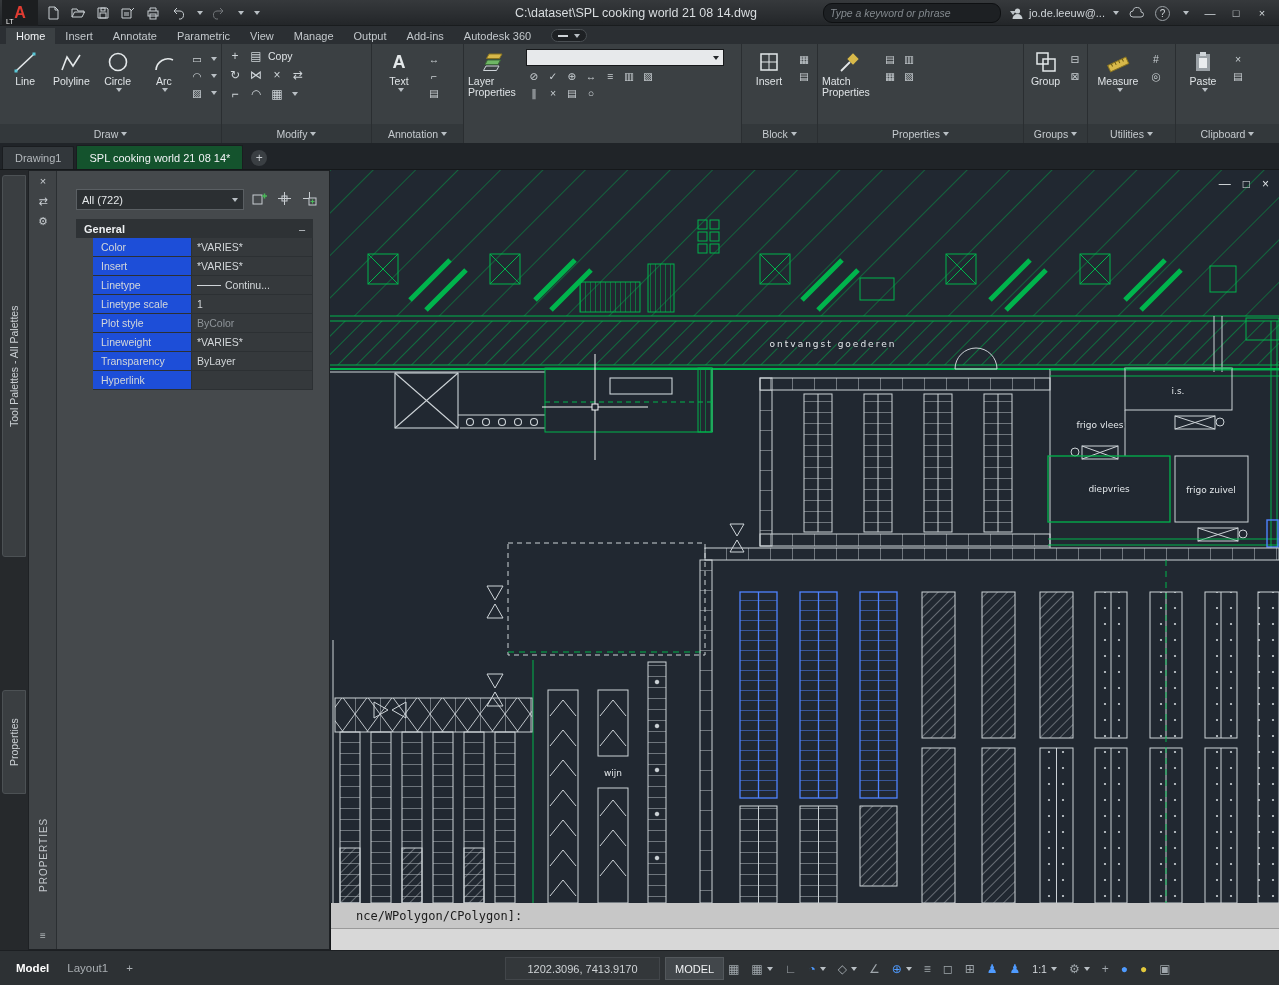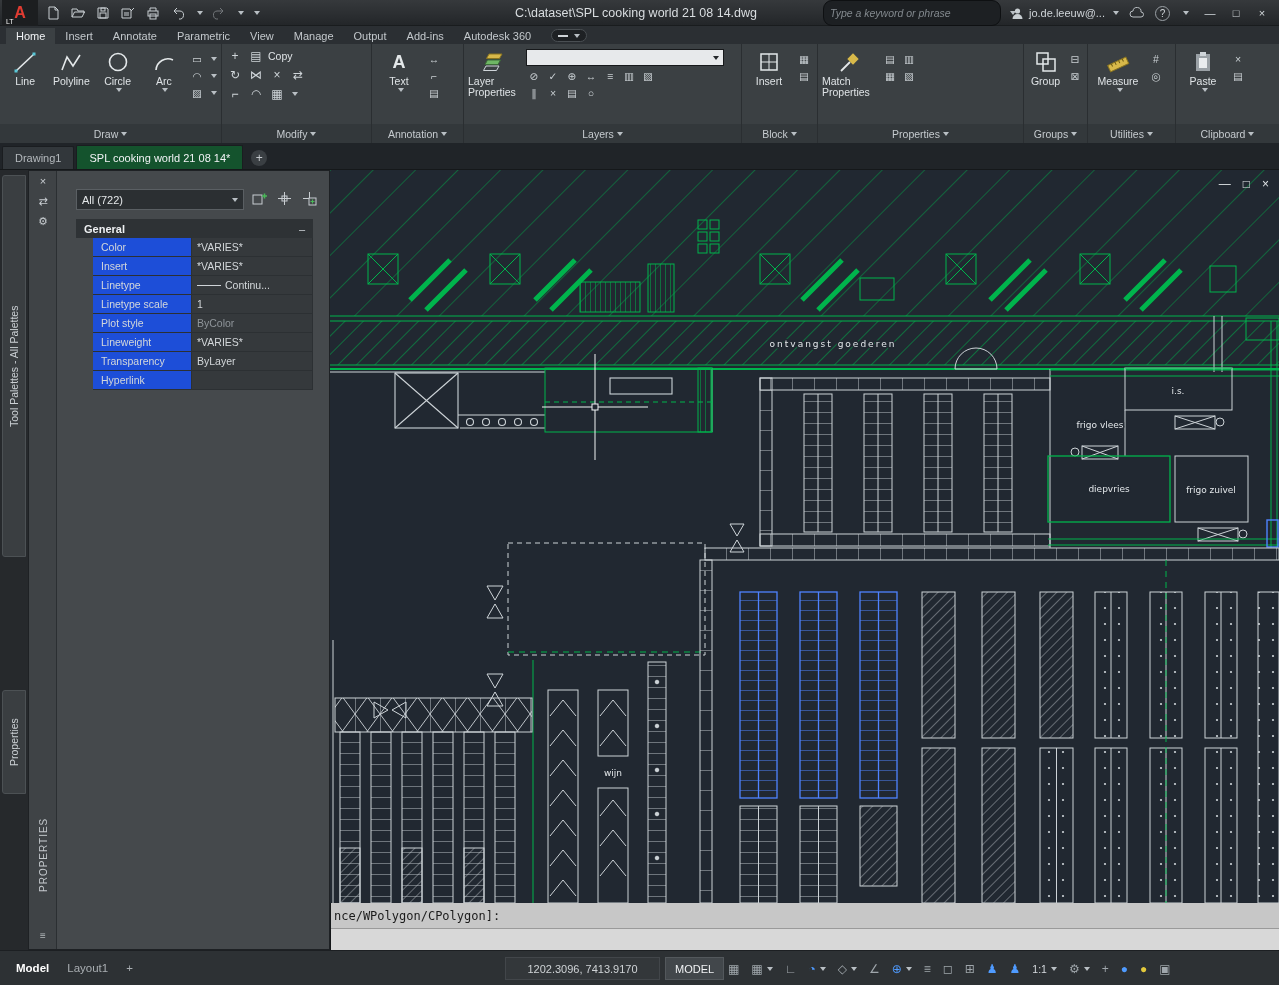--- a/index.html
+++ b/index.html
@@ -13,21 +13,21 @@
   .logo{position:absolute;left:2px;top:0;width:36px;height:26px;background:#1c1e20;
     display:flex;align-items:center;justify-content:center}
   .logo .a{color:#e23c32;font-weight:bold;font-size:16px;line-height:16px}
   .logo .lt{position:absolute;left:3px;bottom:1px;font-size:7px;color:#f2f2f2;background:#a32,;padding:0 1px}
   .qat{position:absolute;left:44px;top:0;height:26px;display:flex;align-items:center;gap:7px}
   .qbtn{width:18px;height:18px;display:flex;align-items:center;justify-content:center}
   .qbtn svg{display:block}
   .doctitle{position:absolute;left:0;right:7px;top:0;height:26px;line-height:26px;text-align:center;
     font-size:12.5px;color:#d9dde0;pointer-events:none}
   .tbright{position:absolute;right:6px;top:0;height:26px;display:flex;align-items:center;gap:10px}
-  .search{width:178px;height:26px;background:#1d2023;border:1px solid #0e1012;border-radius:9px;
+  .search{width:178px;height:20px;background:#1d2023;border:1px solid #0e1012;border-radius:9px;
     display:flex;align-items:center;padding:0 6px;gap:20px}
   .search input{flex:1;background:transparent;border:0;outline:0;color:#cfd4d8;font-size:10.5px;
     font-style:italic;font-family:inherit}
   .search input::placeholder{color:#83898e;font-style:italic}
   .userblk{display:flex;align-items:center;gap:5px;color:#cfd4d8;font-size:11px}
   .helpc{width:15px;height:15px;border:1px solid #9aa0a5;border-radius:50%;color:#cfd4d8;
     display:flex;align-items:center;justify-content:center;font-size:10px}
   .winbtns{display:flex;align-items:center;gap:4px}
   .winbtn{width:22px;height:18px;display:flex;align-items:center;justify-content:center;
     color:#d4d9dc;font-size:11px}
@@ -114,21 +114,21 @@
   .canvas{position:absolute;left:330px;top:170px;width:949px;height:733px;background:#212831;overflow:hidden}
   .dwgctrl{position:absolute;top:8px;right:10px;display:flex;gap:12px;z-index:5}
   .dwgctrl span{color:#dfe3e6;font-size:12px;line-height:12px}
   svg text.lbl{fill:#e2e6e9;font-family:"DejaVu Sans","Liberation Sans",sans-serif;font-size:9px;
     text-anchor:middle;paint-order:stroke;stroke:#212831;stroke-width:3px}
 
   
   .cmd{position:absolute;left:330px;top:903px;width:949px;height:47px;background:#d8d8d8;
     border-left:1px solid #15181a}
   .cmdhist{height:26px;background:#c7c7c7;border-bottom:1px solid #9a9a9a;line-height:26px;
-    padding-left:3px;color:#1b1b1b;font-family:"DejaVu Sans Mono","Liberation Mono",monospace;font-size:12px}
+    padding-left:25px;color:#1b1b1b;font-family:"DejaVu Sans Mono","Liberation Mono",monospace;font-size:12px}
   .cmdin{height:21px;background:#d8d8d8}
 
   
   .statusbar{position:absolute;left:0;top:950px;width:1279px;height:35px;background:#2d3134;
     border-top:1px solid #1c1f22;display:flex;align-items:center}
   .laytabs{display:flex;align-items:center;gap:18px;padding-left:16px;font-size:11.5px}
   .laytab{color:#a9aeb2}
   .laytab.active{color:#ffffff;font-weight:bold}
   .coords{position:absolute;left:505px;top:6px;height:23px;min-width:155px;background:#33373a;
     border:1px solid #42464a;color:#cfd3d6;font-size:11px;display:flex;align-items:center;
@@ -392,24 +392,20 @@
             <span class="tico">▧</span>
           </div>
           <div class="mrow">
             <span class="tico">∥</span>
             <span class="tico">×</span>
             <span class="tico">▤</span>
             <span class="tico">○</span>
           </div>
         </div>
       </div>
-      <div class="plabel">
-          <span>Layers</span>
-          <i class="caret"></i>
-        </div>
     </div>
 
     <div class="panel" style="width:76px">
       <div class="pbody">
         <div class="bigbtn">
           <span class="bicon">
               <svg width="24" height="24">
                 <rect x="4" y="4" width="16" height="16" fill="none" stroke="#e4e8ea" stroke-width="1.5"></rect>
                 <line x1="12" y1="4" x2="12" y2="20" stroke="#e4e8ea"></line>
                 <line x1="4" y1="12" x2="20" y2="12" stroke="#e4e8ea"></line>

